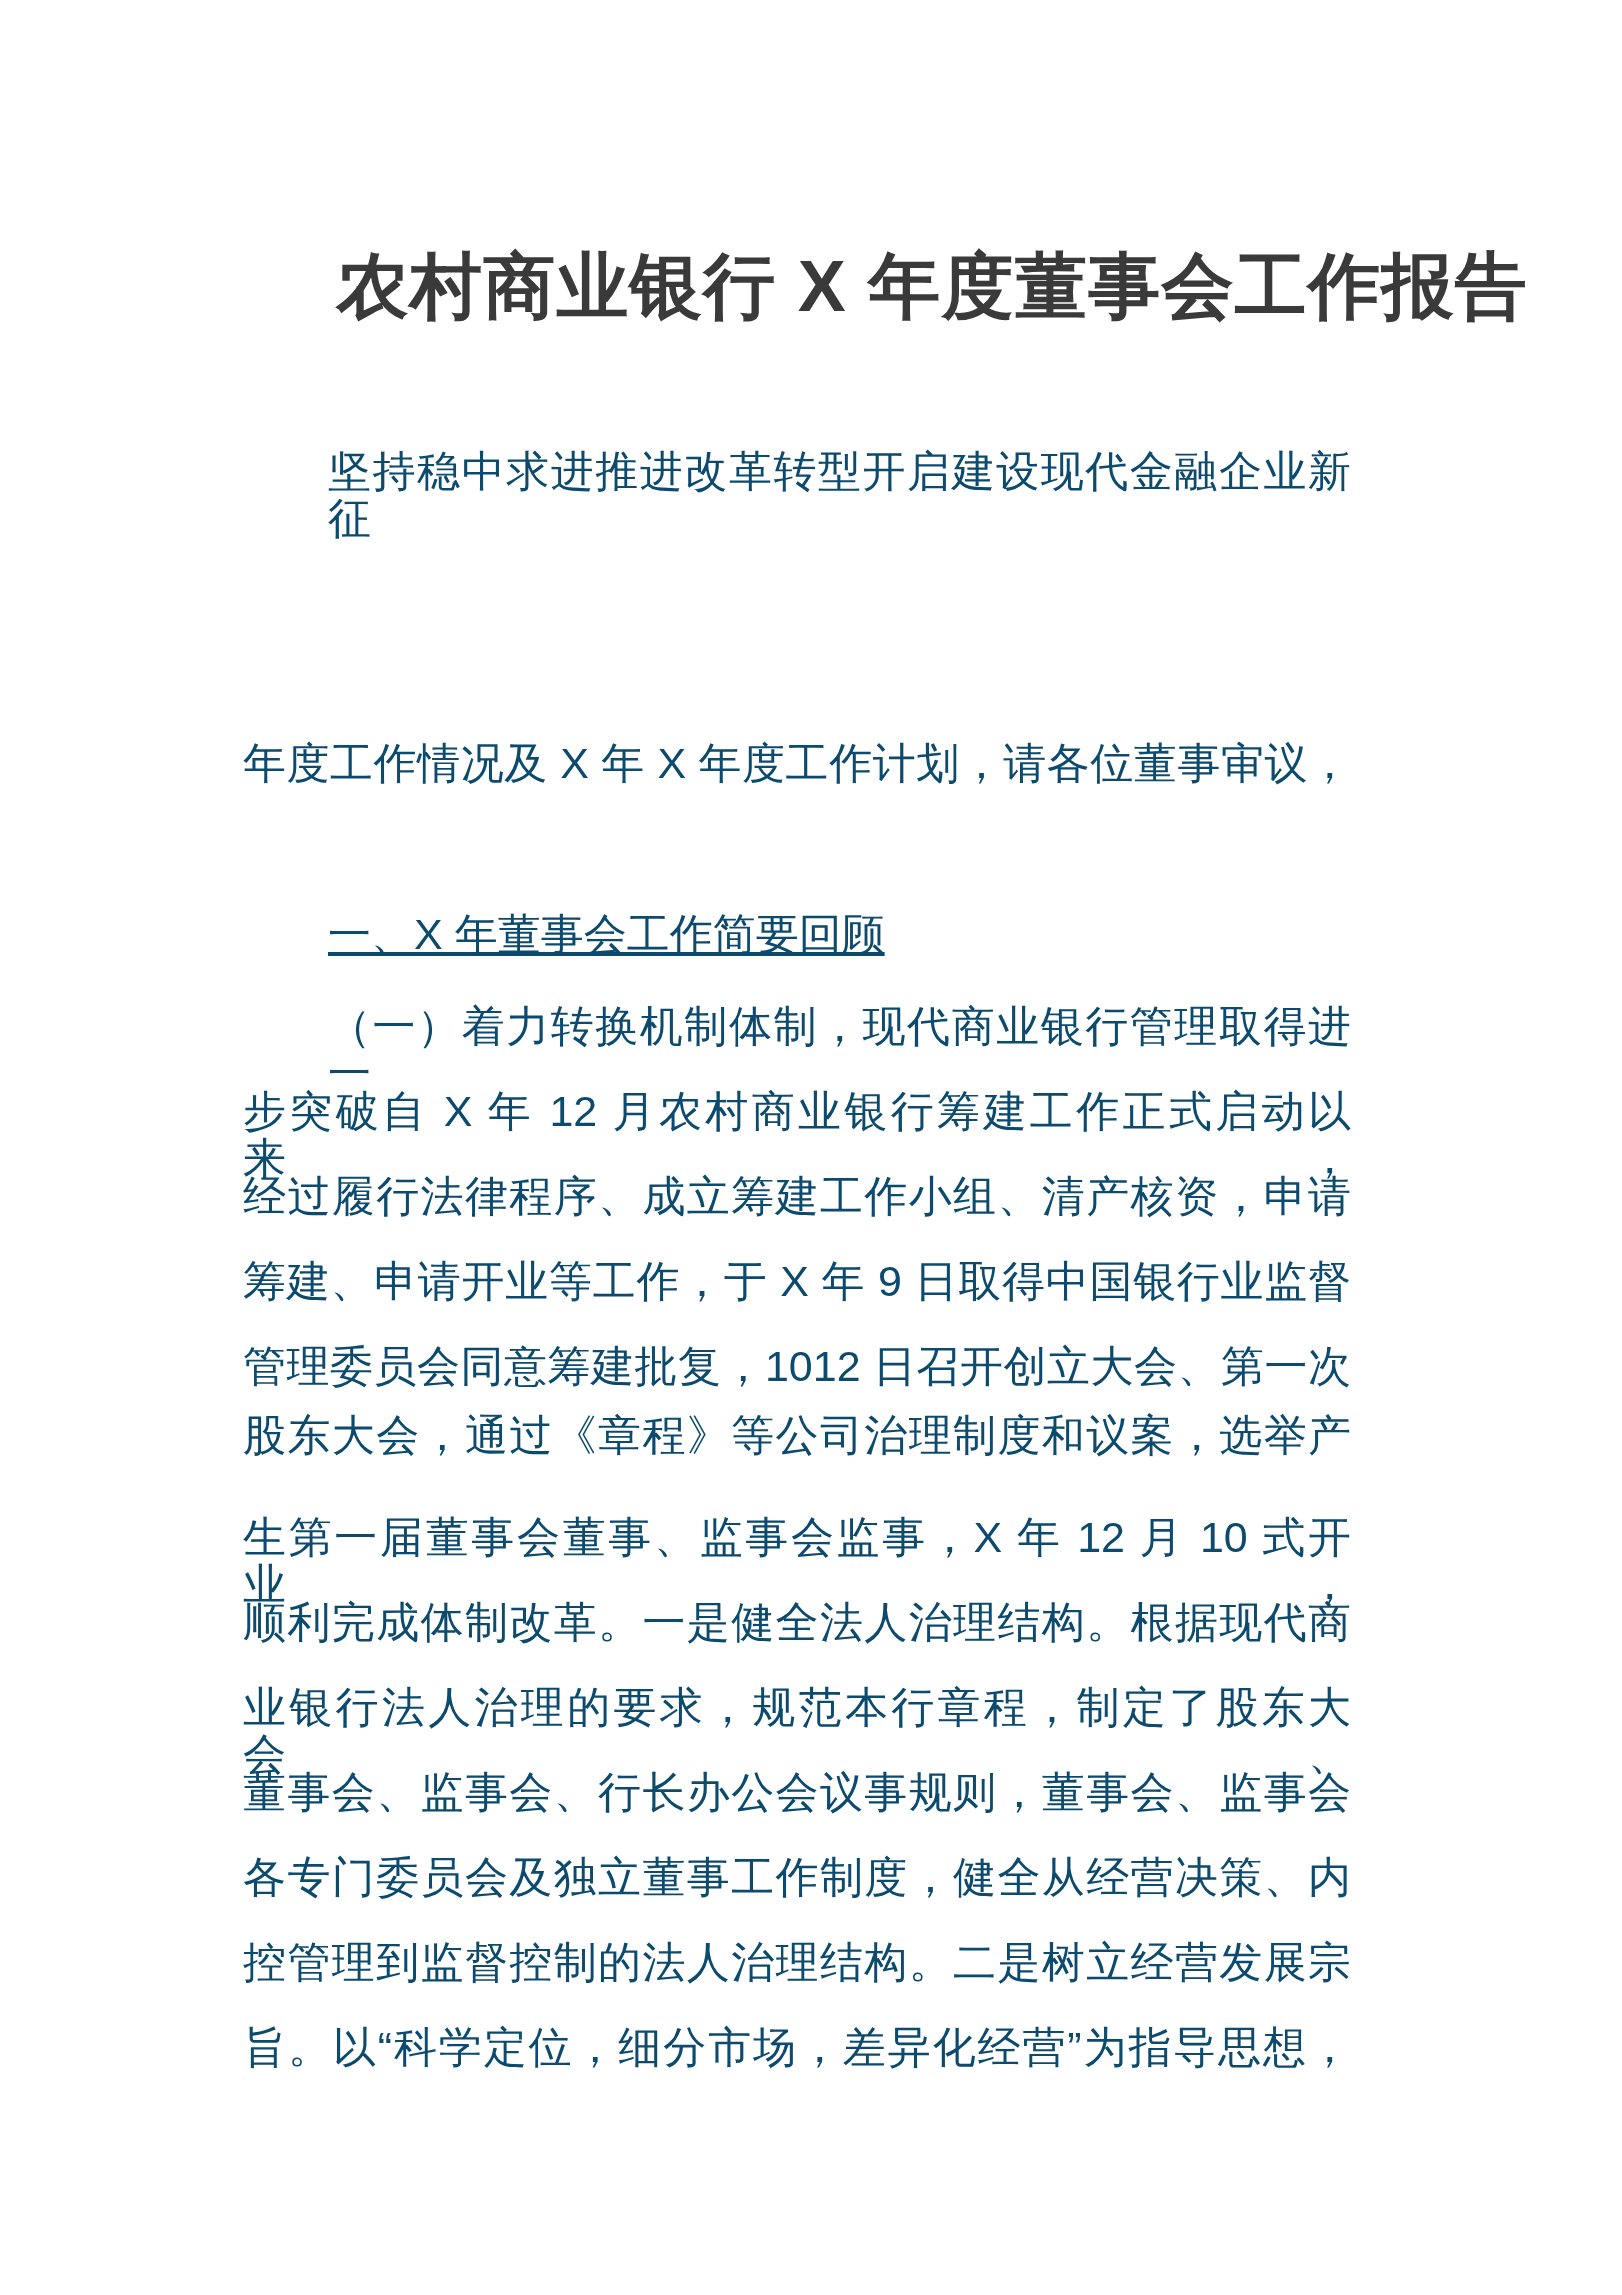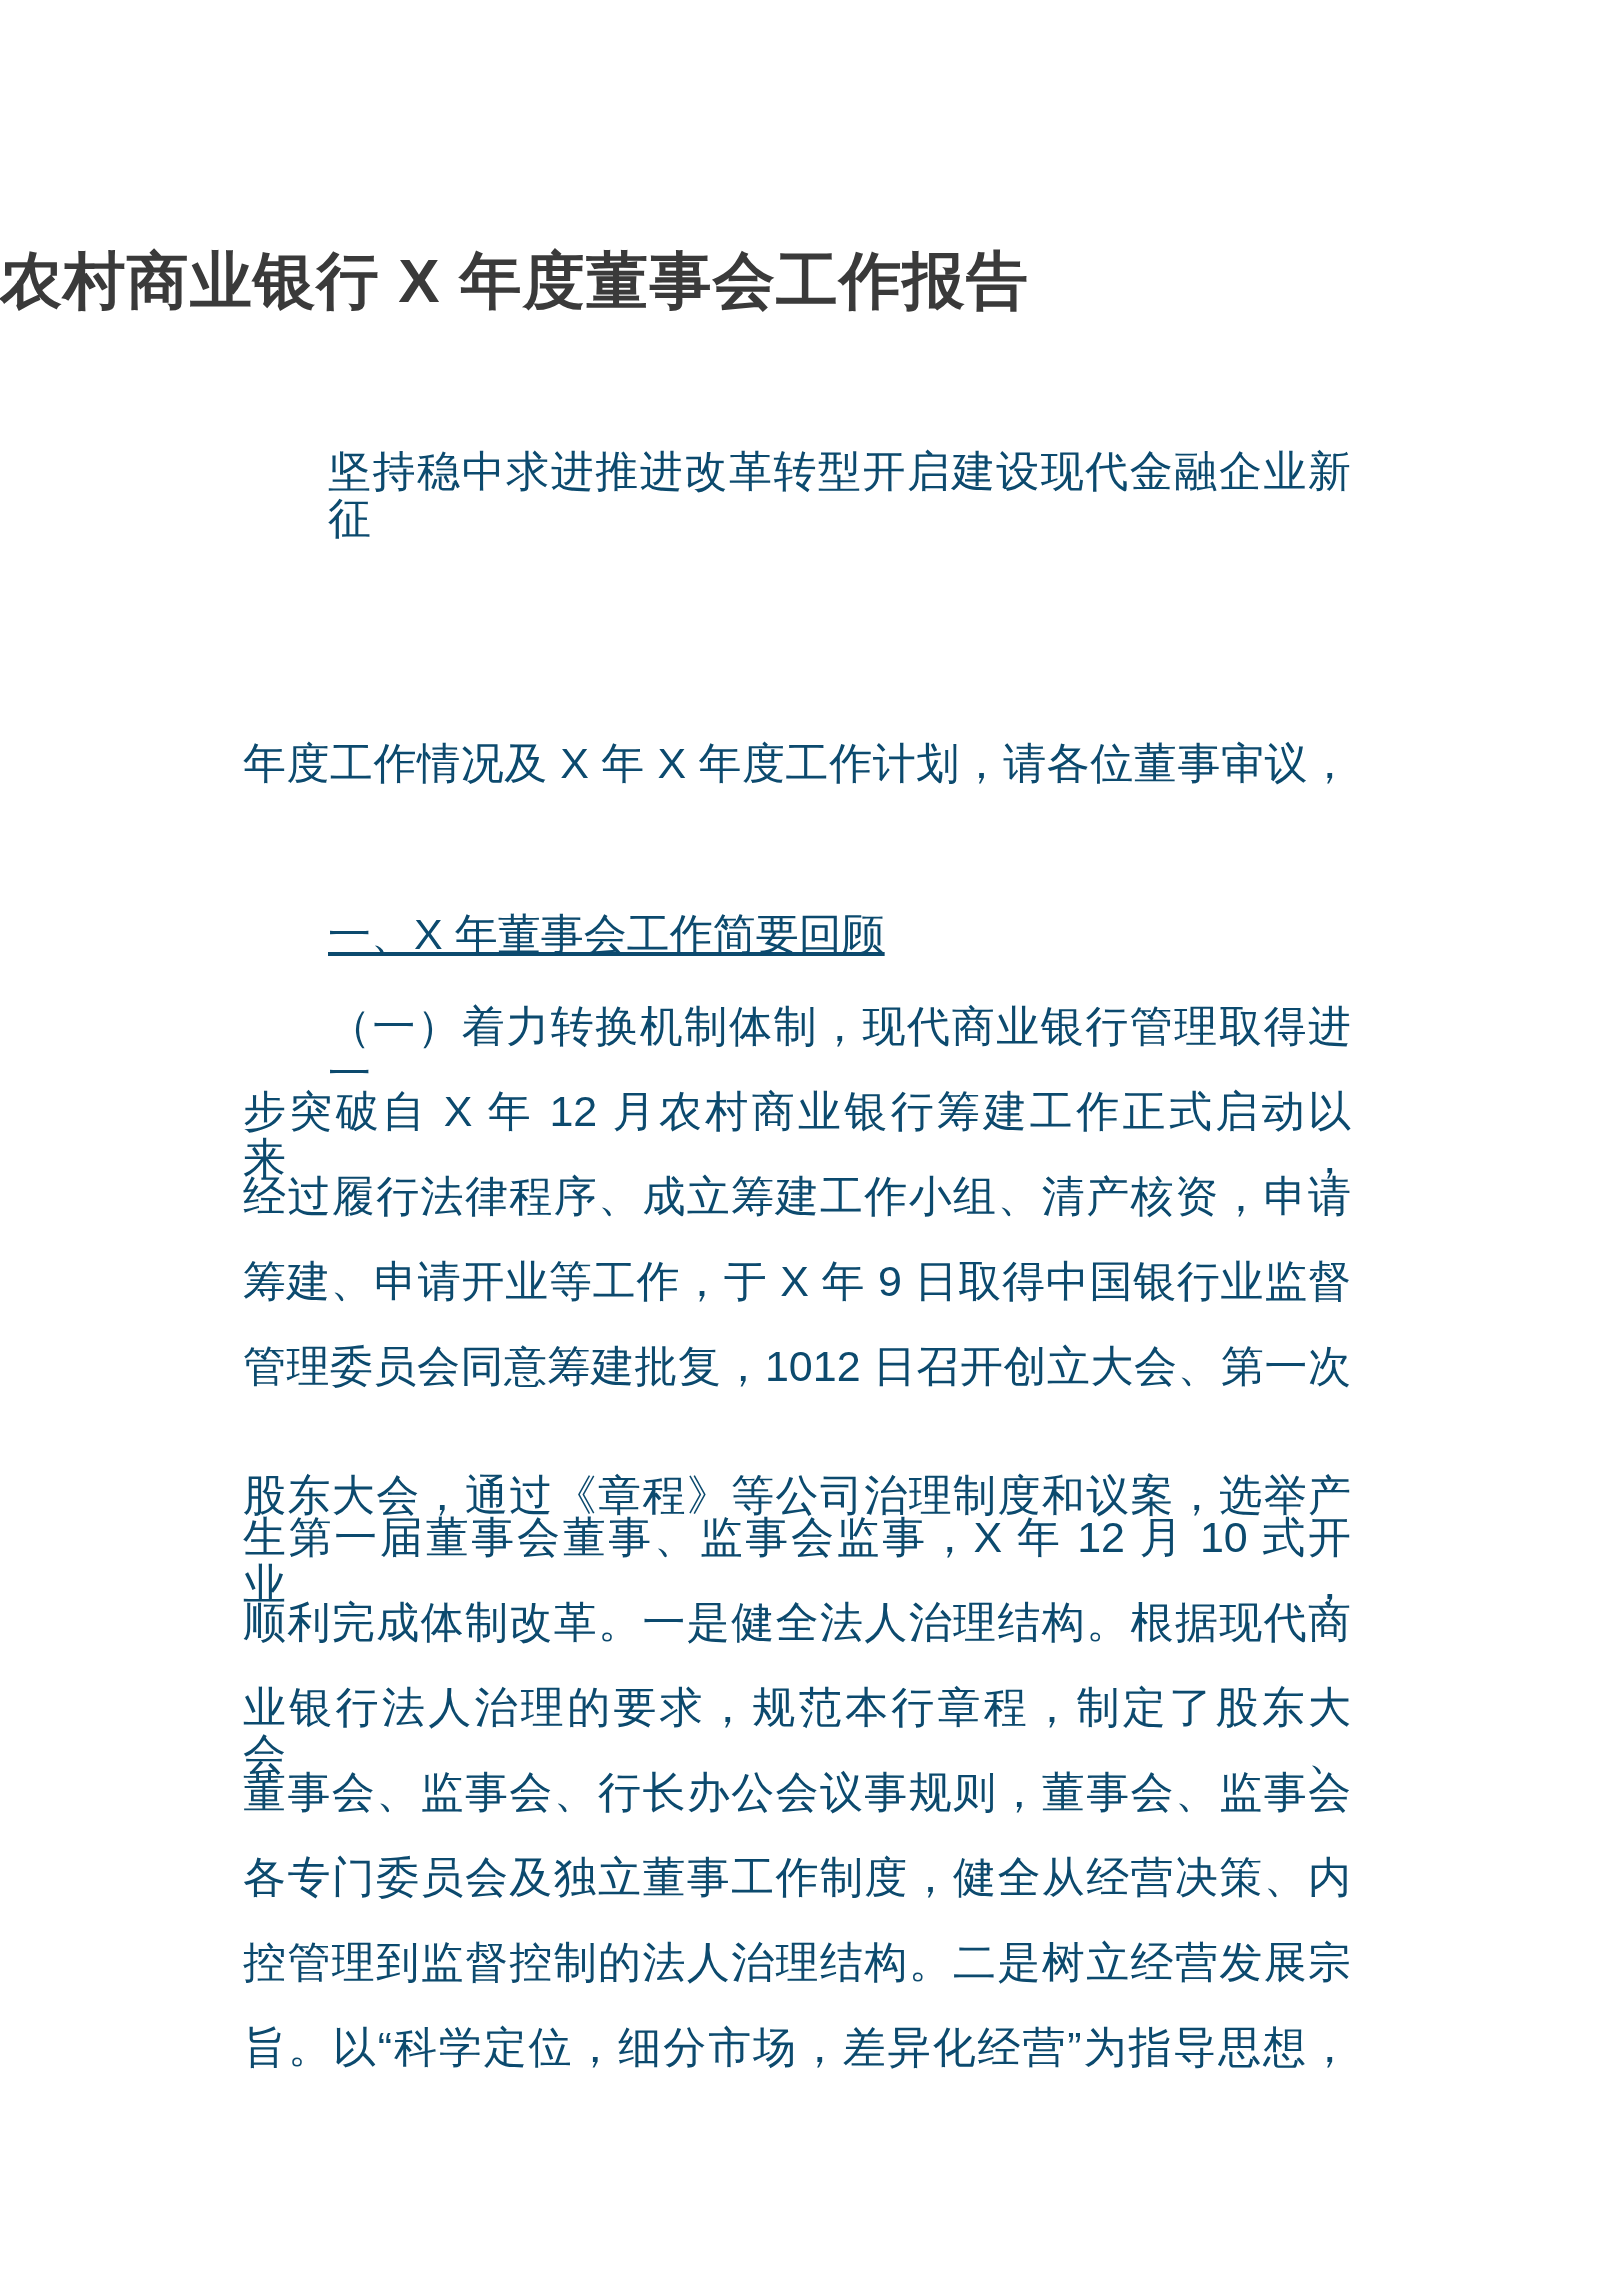--- a/index.html
+++ b/index.html
@@ -14,23 +14,23 @@
     background: #ffffff;
     font-family: "Liberation Sans", "DejaVu Sans", sans-serif;
     color: #3a3a3a;
     overflow: hidden;
   }
   .doc-title {
     position: absolute;
     left: 0;
     width: 1528px;
     top: 239px;
-    font-size: 62px;
+    font-size: 72px;
     font-weight: 700;
-    text-align: left;
+    text-align: right;
     letter-spacing: 1.3px;
     white-space: pre;
   }
   .line {
     position: absolute;
     left: 243px;
     width: 1108px;
     font-size: 43px;
     line-height: 1.1;
     white-space: normal;
@@ -65,21 +65,21 @@
   <div class="line just indent" style="top:448px">坚持稳中求进推进改革转型开启建设现代金融企业新征</div>
   <div class="line just" style="top:740px">年度工作情况及 X 年 X 年度工作计划，请各位董事审议，</div>
 
   <div class="line heading" style="top:911px">一、X 年董事会工作简要回顾</div>
 
   <div class="line just indent" style="top:1003px">（一）着力转换机制体制，现代商业银行管理取得进一</div>
   <div class="line just" style="top:1088px">步突破自 X 年 12 月农村商业银行筹建工作正式启动以来，</div>
   <div class="line just" style="top:1173px">经过履行法律程序、成立筹建工作小组、清产核资，申请</div>
   <div class="line just" style="top:1258px">筹建、申请开业等工作，于 X 年 9 日取得中国银行业监督</div>
   <div class="line just" style="top:1343px">管理委员会同意筹建批复，1012 日召开创立大会、第一次</div>
-  <div class="line just" style="top:1472px">股东大会，通过《章程》等公司治理制度和议案，选举产</div>
+  <div class="line just" style="top:1412px">股东大会，通过《章程》等公司治理制度和议案，选举产</div>
   <div class="line just" style="top:1514px">生第一届董事会董事、监事会监事，X 年 12 月 10 式开业，</div>
   <div class="line just" style="top:1599px">顺利完成体制改革。一是健全法人治理结构。根据现代商</div>
   <div class="line just" style="top:1684px">业银行法人治理的要求，规范本行章程，制定了股东大会、</div>
   <div class="line just" style="top:1769px">董事会、监事会、行长办公会议事规则，董事会、监事会</div>
   <div class="line just" style="top:1854px">各专门委员会及独立董事工作制度，健全从经营决策、内</div>
   <div class="line just" style="top:1939px">控管理到监督控制的法人治理结构。二是树立经营发展宗</div>
   <div class="line just" style="top:2024px">旨。以“科学定位，细分市场，差异化经营”为指导思想，</div>
 
 </div>
 

